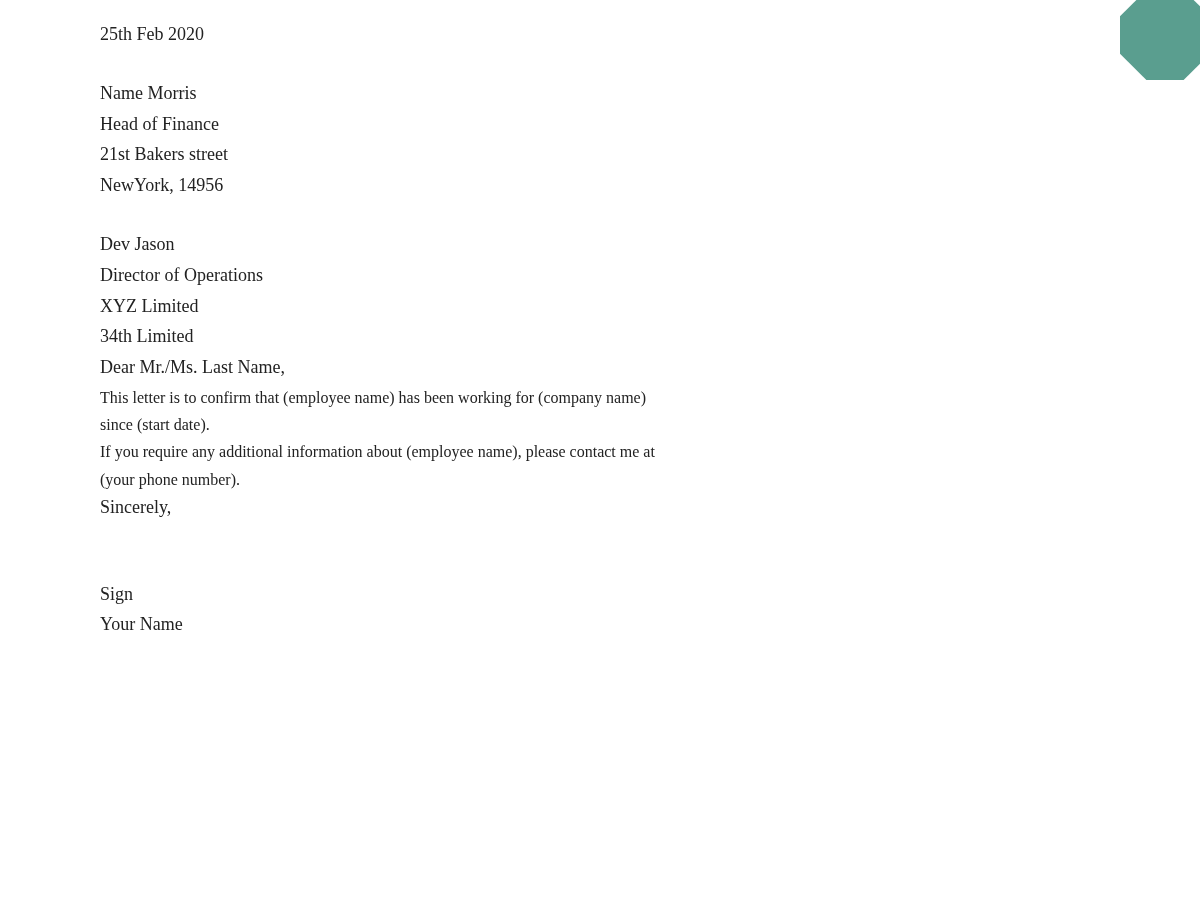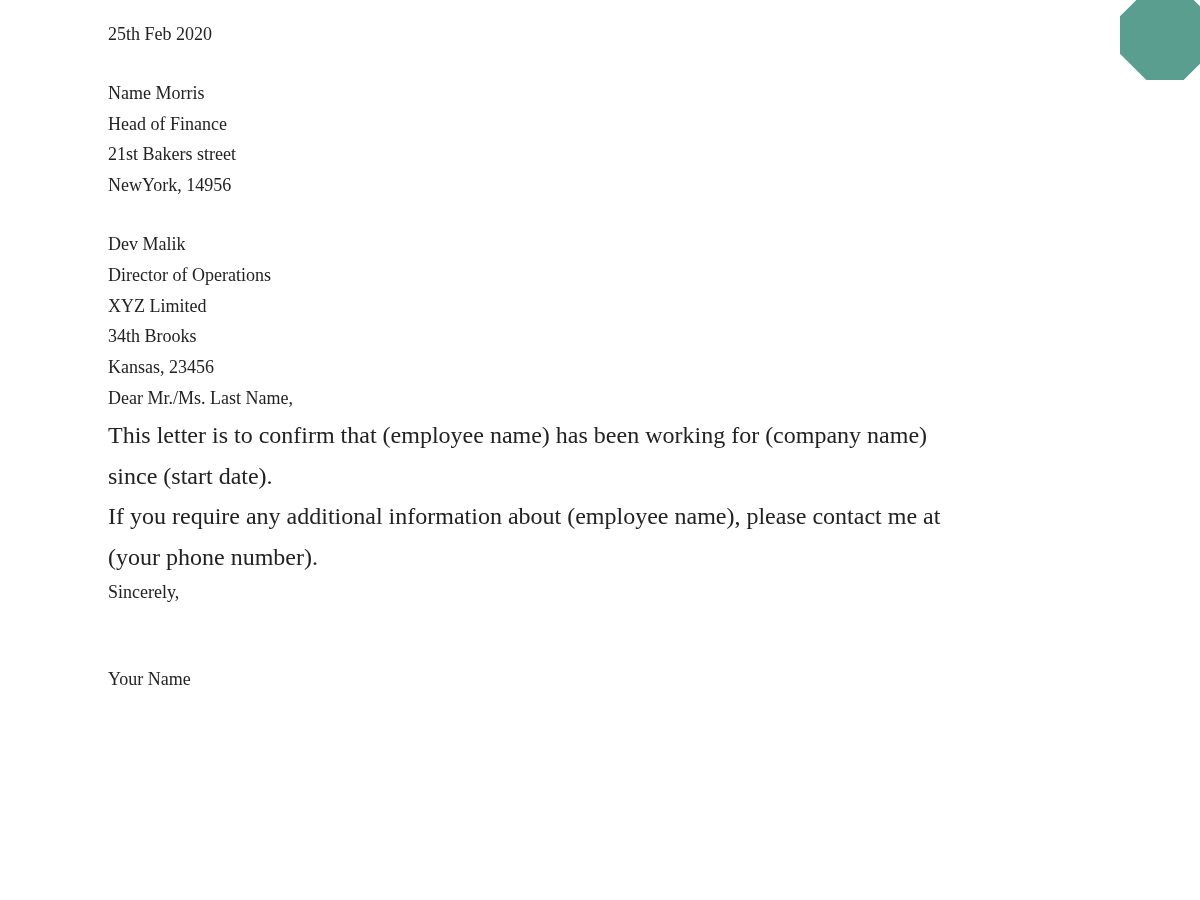--- a/index.html
+++ b/index.html
@@ -17,21 +17,21 @@
       color: #222222;
       overflow: hidden;
       position: relative;
     }
 
     .page-container {
       width: 1200px;
       height: 900px;
       background: #ffffff;
       position: relative;
-      padding: 10px 0 0 8px;
+      padding: 10px 0 0 0;
     }
 
     .corner-decoration {
       position: absolute;
       top: 0;
       right: 0;
       width: 80px;
       height: 80px;
       overflow: hidden;
     }
@@ -57,21 +57,21 @@
       margin-bottom: 2px;
       font-size: 18px;
       color: #222;
     }
 
     .spacer {
       height: 28px;
     }
 
     .body-text {
-      font-size: 24px;
+      font-size: 16px;
       line-height: 1.7;
       color: #222;
     }
   </style>
 </head>
 <body>
 
 <div class="page-container">
 
   <div class="corner-decoration"></div>
@@ -82,36 +82,36 @@
 
     <div class="spacer"></div>
 
     <p class="letter-line">Name Morris</p>
     <p class="letter-line">Head of Finance</p>
     <p class="letter-line">21st Bakers street</p>
     <p class="letter-line">NewYork, 14956</p>
 
     <div class="spacer"></div>
 
-    <p class="letter-line">Dev Malik</p>
+    <p class="letter-line">Dev Jason</p>
     <p class="letter-line">Director of Operations</p>
     <p class="letter-line">XYZ Limited</p>
-    <p class="letter-line">34th Brooks</p>
-    <p class="letter-line">Kansas, 23456</p>
+    <p class="letter-line">34th Limited</p>
 
     <p class="letter-line">Dear Mr./Ms. Last Name,</p>
 
     <p class="body-text">This letter is to confirm that (employee name) has been working for (company name)</p>
     <p class="body-text">since (start date).</p>
 
     <p class="body-text">If you require any additional information about (employee name), please contact me at</p>
     <p class="body-text">(your phone number).</p>
 
     <p class="letter-line">Sincerely,</p>
 
     <div class="spacer"></div>
     <div class="spacer"></div>
 
+    <p class="letter-line">Sign</p>
     <p class="letter-line">Your Name</p>
 
   </div>
 
 </div>
 
 </body></html>

